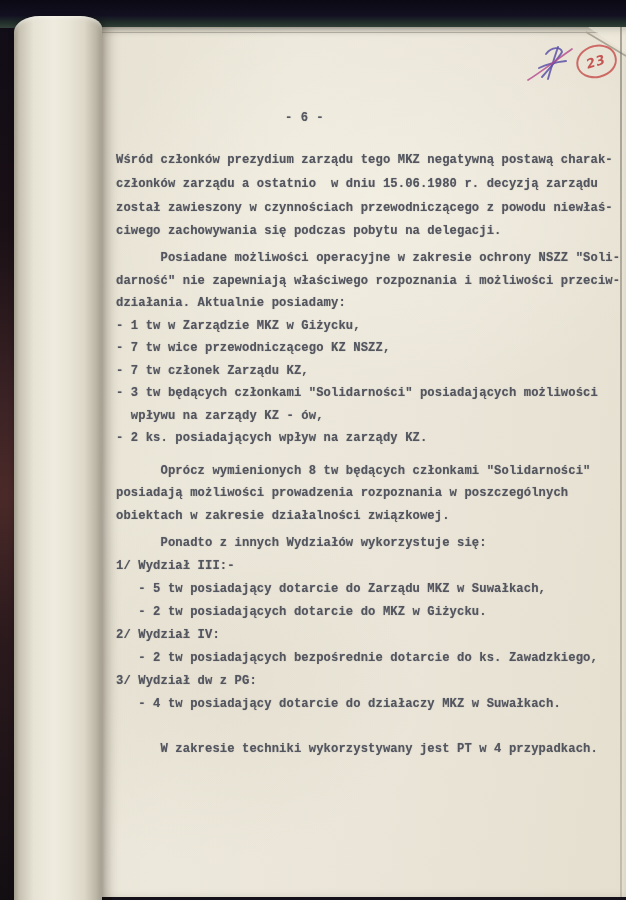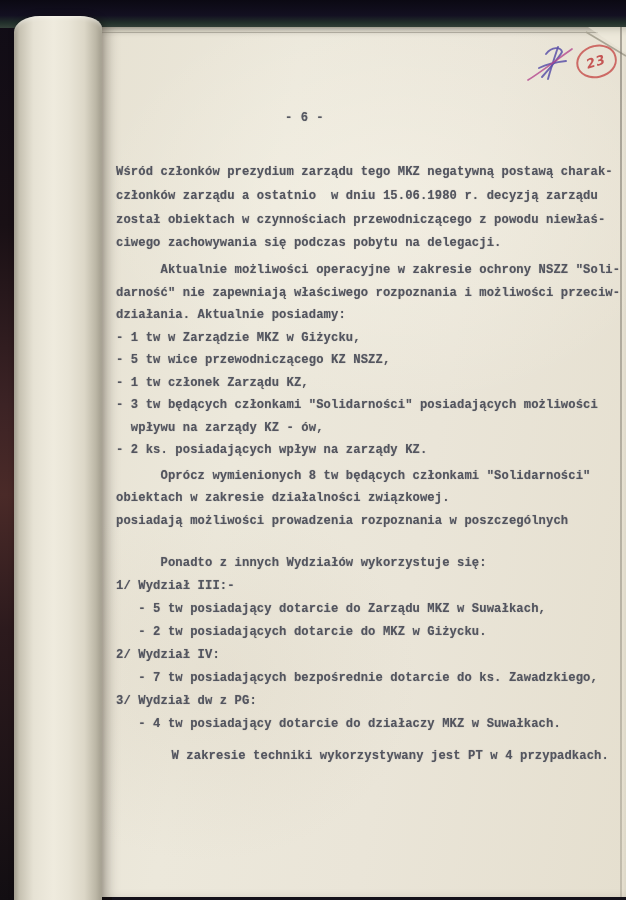--- a/index.html
+++ b/index.html
@@ -42,34 +42,34 @@
     background:linear-gradient(180deg,rgba(110,105,95,0.55),rgba(130,125,110,0.35));
   }
   .corner-fold{position:absolute;top:0;right:0;width:44px;height:32px;}
   
   .page-number{
     position:absolute;left:183px;top:84px;white-space:pre;
     font-size:12.2px;font-weight:700;color:#565862;letter-spacing:0.5px;
     text-shadow:0 0 1px rgba(80,82,92,0.55);
   }
   .doc-text{
-    position:absolute;left:14px;top:134px;right:6px;
+    position:absolute;left:14px;top:122px;right:6px;
     font-size:12.2px;font-weight:700;color:#53555f;letter-spacing:0.1px;
     text-shadow:0 0 1px rgba(75,77,88,0.5);
   }
   .line{white-space:pre;}
   .para-1 .line{line-height:23.8px;}
   .para-2 .line{line-height:22.5px;}
   .para-3 .line{line-height:22.5px;}
   .para-4 .line{line-height:23px;}
   .para-5 .line{line-height:23px;}
   .para-2{margin-top:3px;}
-  .para-3{margin-top:3px;}
-  .para-4{margin-top:20px;}
-  .para-5{margin-top:9px;text-align:center;}
+  .para-3{margin-top:10px;}
+  .para-4{margin-top:5px;}
+  .para-5{margin-top:22px;}
   
   .pen-mark{position:absolute;left:423px;top:14px;width:50px;height:46px;}
   .pen-mark path{fill:none;stroke-linecap:round;stroke-linejoin:round;}
   .pen-blue{stroke:#5b51a8;stroke-width:1.9;opacity:0.85;}
   .pen-magenta{stroke:#b4478f;stroke-width:1.7;opacity:0.8;}
   
   .stamp{
     position:absolute;left:474px;top:18px;width:37px;height:29px;
     border:2.5px solid rgba(198,75,72,0.8);
     border-radius:52% 48% 50% 50%;
@@ -112,49 +112,49 @@
       <span class="stamp-num">23</span>
     </div>
 
     <div class="page-number">- 6 -</div>
 
     <div class="doc-text">
 
       <div class="para para-1">
         <div class="line">Wśród członków prezydium zarządu tego MKZ negatywną postawą charak-</div>
         <div class="line">członków zarządu a ostatnio  w dniu 15.06.1980 r. decyzją zarządu</div>
-        <div class="line">został obiektach w czynnościach przewodniczącego z powodu niewłaś-</div>
+        <div class="line">został zawieszony w czynnościach przewodniczącego z powodu niewłaś-</div>
         <div class="line">ciwego zachowywania się podczas pobytu na delegacji.</div>
       </div>
 
       <div class="para para-2">
-        <div class="line">      Aktualnie możliwości operacyjne w zakresie ochrony NSZZ "Soli-</div>
+        <div class="line">      Posiadane możliwości operacyjne w zakresie ochrony NSZZ "Soli-</div>
         <div class="line">darność" nie zapewniają właściwego rozpoznania i możliwości przeciw-</div>
         <div class="line">działania. Aktualnie posiadamy:</div>
         <div class="line">- 1 tw w Zarządzie MKZ w Giżycku,</div>
-        <div class="line">- 5 tw wice przewodniczącego KZ NSZZ,</div>
-        <div class="line">- 1 tw członek Zarządu KZ,</div>
+        <div class="line">- 7 tw wice przewodniczącego KZ NSZZ,</div>
+        <div class="line">- 7 tw członek Zarządu KZ,</div>
         <div class="line">- 3 tw będących członkami "Solidarności" posiadających możliwości</div>
         <div class="line">  wpływu na zarządy KZ - ów,</div>
         <div class="line">- 2 ks. posiadających wpływ na zarządy KZ.</div>
       </div>
 
       <div class="para para-3">
         <div class="line">      Oprócz wymienionych 8 tw będących członkami "Solidarności"</div>
+        <div class="line">posiadają możliwości prowadzenia rozpoznania w poszczególnych</div>
         <div class="line">obiektach w zakresie działalności związkowej.</div>
-        <div class="line">posiadają możliwości prowadzenia rozpoznania w poszczególnych</div>
       </div>
 
       <div class="para para-4">
         <div class="line">      Ponadto z innych Wydziałów wykorzystuje się:</div>
         <div class="line">1/ Wydział III:-</div>
         <div class="line">   - 5 tw posiadający dotarcie do Zarządu MKZ w Suwałkach,</div>
         <div class="line">   - 2 tw posiadających dotarcie do MKZ w Giżycku.</div>
         <div class="line">2/ Wydział IV:</div>
-        <div class="line">   - 7 tw posiadających bezpośrednie dotarcie do ks. Zawadzkiego,</div>
+        <div class="line">   - 2 tw posiadających bezpośrednie dotarcie do ks. Zawadzkiego,</div>
         <div class="line">3/ Wydział dw z PG:</div>
         <div class="line">   - 4 tw posiadający dotarcie do działaczy MKZ w Suwałkach.</div>
       </div>
 
       <div class="para para-5">
         <div class="line">      W zakresie techniki wykorzystywany jest PT w 4 przypadkach.</div>
       </div>
 
     </div>
   </div>

